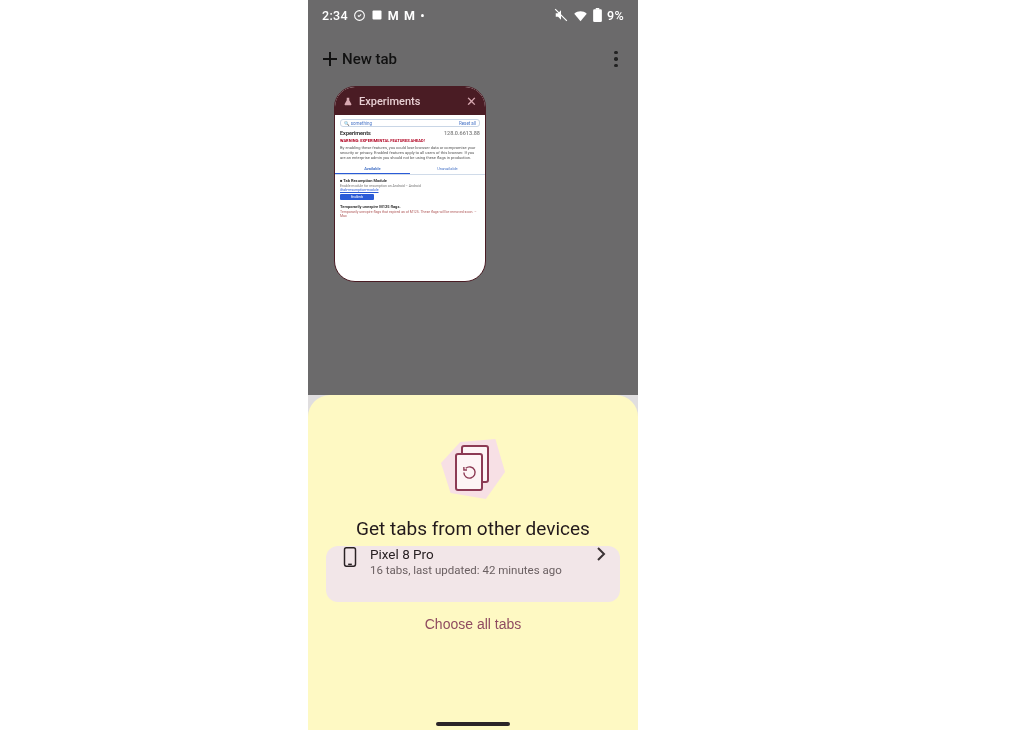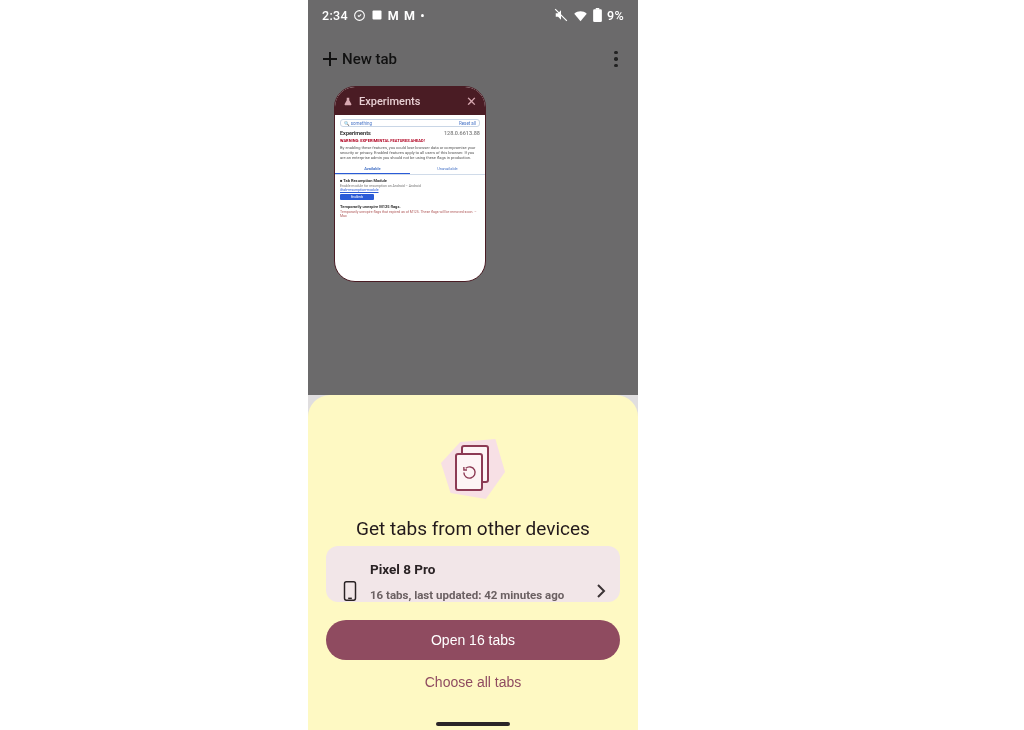--- a/index.html
+++ b/index.html
@@ -137,29 +137,28 @@
   .sheet h1 {
     font-size:19px; font-weight:400; color:#231a1c; margin-bottom:6px;
   }
   .sheet .sub {
     font-size:13px; color:#4b4143; margin-bottom:22px;
   }
   .device {
     width:294px; height:56px;
     background:#f2e6e8;
     border-radius:12px;
-    display:flex; align-items:flex-end;
+    display:flex; align-items:flex-start;
     padding:0 14px 0 10px;
     cursor:pointer;
-    font-weight:bold;
   }
   .device .dicon { width:28px; display:flex; justify-content:center;}
   .device .dtxt { flex:1; margin-left:6px;}
   .device .dname { font-size:13.5px; color:#2a2224;}
-  .device .dmeta { font-size:11.5px; color:#6b6062; margin-top:11px;}
+  .device .dmeta { font-size:11.5px; color:#6b6062; margin-top:1px;}
   .device .chev { color:#3b3335; }
   .primary-btn {
     width:294px; height:40px;
     background:#8f4b60;
     color:#fff;
     border:none; border-radius:20px;
     font-size:14px; font-weight:500;
     margin-top:18px;
     cursor:pointer;
   }
@@ -301,18 +300,17 @@
         <div class="dname">Pixel 8 Pro</div>
         <div class="dmeta">16 tabs, last updated: 42 minutes ago</div>
       </div>
       <span class="chev">
         <svg width="10" height="14" viewBox="0 0 8 14" fill="none" stroke="currentColor" stroke-width="2">
             <polyline points="1 1 7 7 1 13"></polyline>
           </svg>
       </span>
     </div>
 
-    <button class="primary-btn">Open 16 tabs</button>
     <button class="secondary">Choose all tabs</button>
 
     <div class="gesture"></div>
   </div>
 </div>
 
 </body></html>

